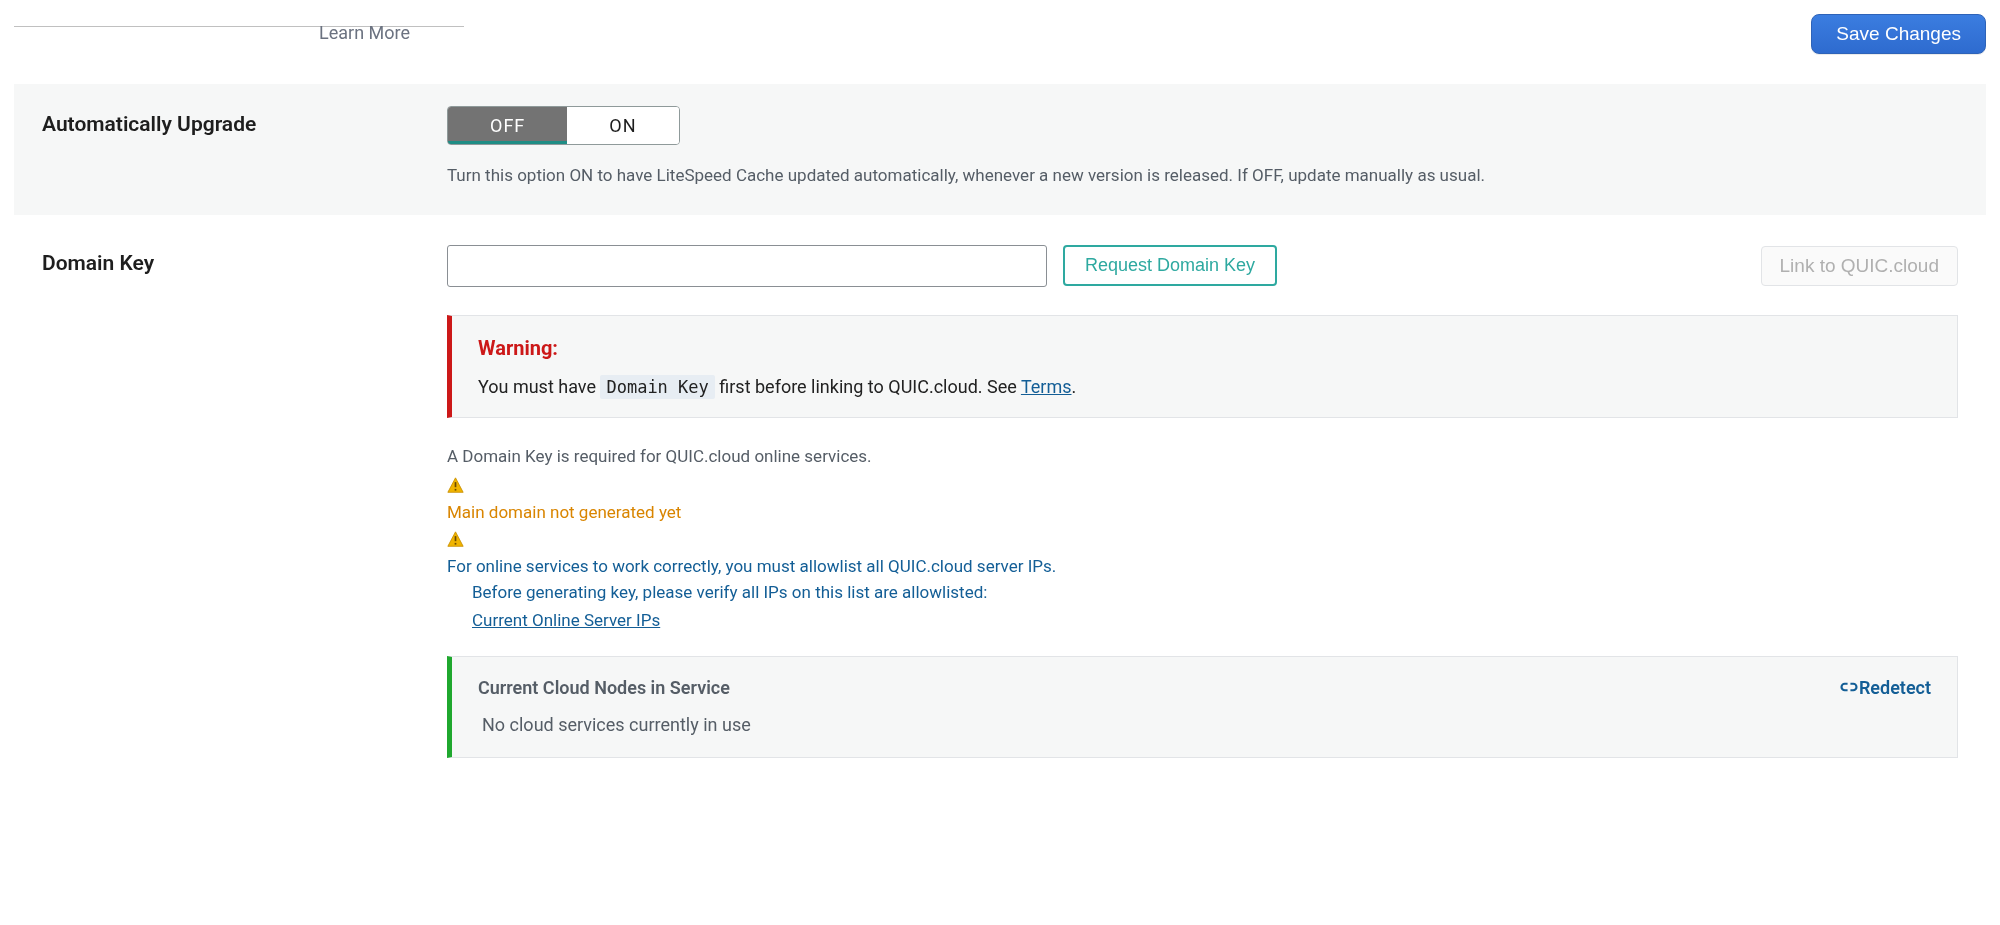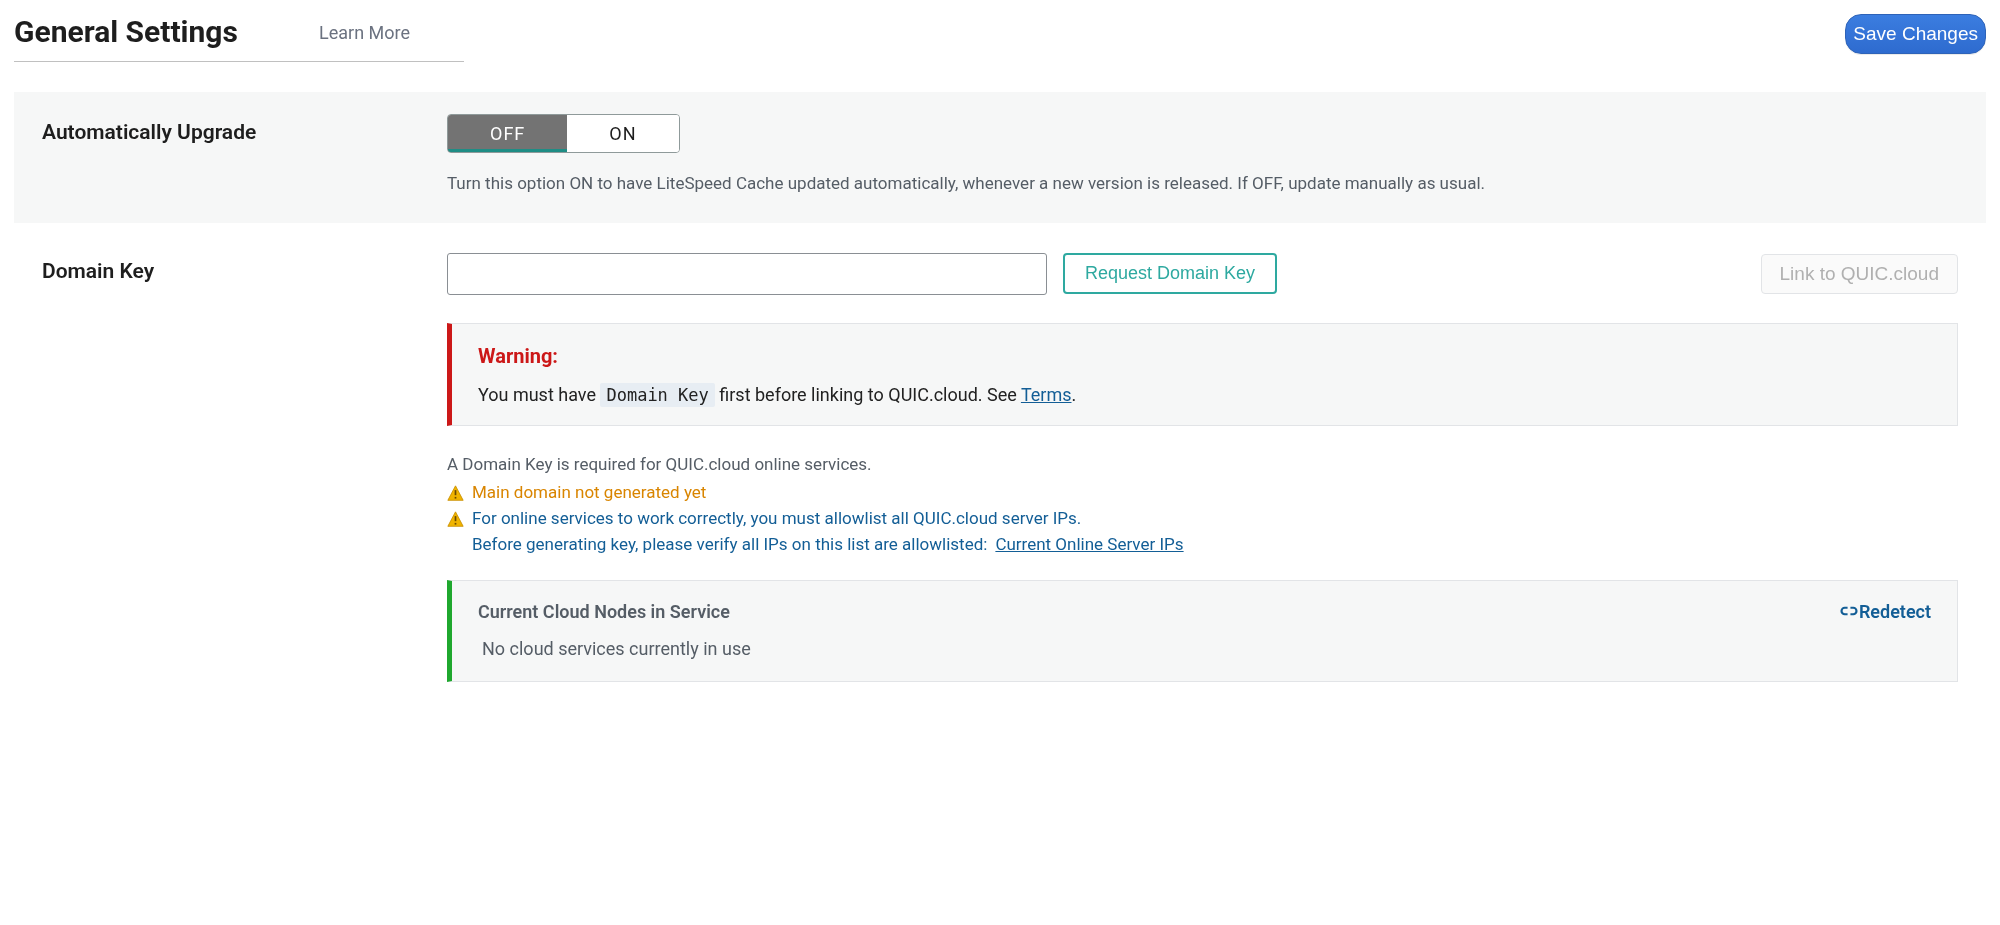--- a/index.html
+++ b/index.html
@@ -38,22 +38,22 @@
     margin: 0;
     display: inline;
   }
   .save-btn {
     background: #2f6fcf;
     background: linear-gradient(#3b7de0,#2e6bcf);
     border: 1px solid #2e63b8;
     color: #fff;
     font-size: 19px;
     font-weight: 400;
-    padding: 8px 7px;
-    border-radius: 16px;
+    padding: 8px 24px;
+    border-radius: 8px;
     cursor: pointer;
     box-shadow: 0 1px 0 rgba(0,0,0,0.08);
   }
   .panel {
     background: #f6f7f7;
     padding: 22px 28px 26px 28px;
     margin-bottom: 14px;
   }
   .row {
     display: flex;
@@ -167,20 +167,21 @@
     color: #555d66;
     font-size: 17px;
     margin-bottom: 8px;
   }
   .warn-line {
     font-size: 17px;
     margin-bottom: 6px;
     display: flex;
     align-items: flex-start;
     gap: 8px;
+    flex-direction: column;
   }
   .warn-icon {
     width: 17px; height: 17px;
     display: inline-block;
     flex-shrink: 0;
     margin-top: 3px;
   }
   .orange-text { color: #d98500; }
   .blue-text { color: #135e96; }
   .indent { margin-left: 25px; }
@@ -215,21 +216,20 @@
     color: #555d66;
     font-size: 18px;
     padding-left: 4px;
   }
 </style>
 </head>
 <body>
 
 <div class="header">
   <div class="title-wrap">
-    <h1>General Settings</h1>
     <span class="learn-more">Learn More</span>
   </div>
   <button class="save-btn">Save Changes</button>
 </div>
 
 <div class="panel">
   <div class="row">
     <div class="label-col">Automatically Upgrade</div>
     <div class="field-col">
       <div class="toggle">

